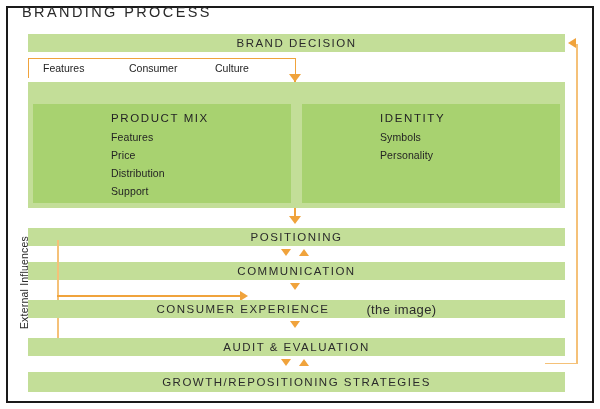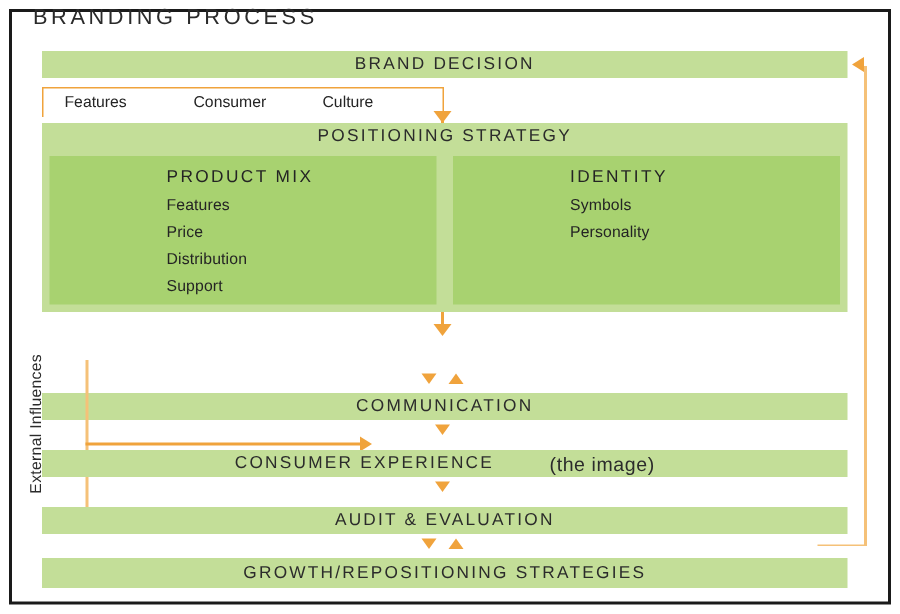--- a/index.html
+++ b/index.html
@@ -200,40 +200,42 @@
 
   <div id="cccrow">
     <span class="c" style="left:14px;">Features</span>
     <span class="c" style="left:100px;">Consumer</span>
     <span class="c" style="left:186px;">Culture</span>
   </div>
   <div id="ccc-stem"></div>
   <div class="tri-down" style="left:289px;top:74px;"></div>
 
   <div id="psblock">
-    <div id="psheader">POSITIONING STRATEGY</div>
 
     <div class="panel" id="panel-right">
       <div class="head">IDENTITY</div>
       <div class="item" style="top:27px;">Symbols</div>
       <div class="item" style="top:45px;">Personality</div>
     </div>
 
     <div class="panel" id="panel-left">
       <div class="head">PRODUCT MIX</div>
       <div class="item" style="top:27px;">Features</div>
       <div class="item" style="top:45px;">Price</div>
       <div class="item" style="top:63px;">Distribution</div>
       <div class="item" style="top:81px;">Support</div>
     </div>
   </div>
 
   <div class="stem-v" style="left:294px;top:208px;height:11px;"></div>
   <div class="tri-down" style="left:289px;top:216px;"></div>
 
+  <div class="bar" style="left:28px;top:228px;width:537px;height:18px;">
+    <span>POSITIONING</span>
+  </div>
 
   <div class="tri-down" style="left:281px;top:249px;border-left-width:5px;border-right-width:5px;border-top-width:7px;"></div>
   <div class="tri-up" style="left:299px;top:249px;border-left-width:5px;border-right-width:5px;border-bottom-width:7px;"></div>
 
   <div class="bar" style="left:28px;top:262px;width:537px;height:18px;">
     <span>COMMUNICATION</span>
   </div>
 
   <div class="tri-down" style="left:290px;top:283px;border-left-width:5px;border-right-width:5px;border-top-width:7px;"></div>
 

